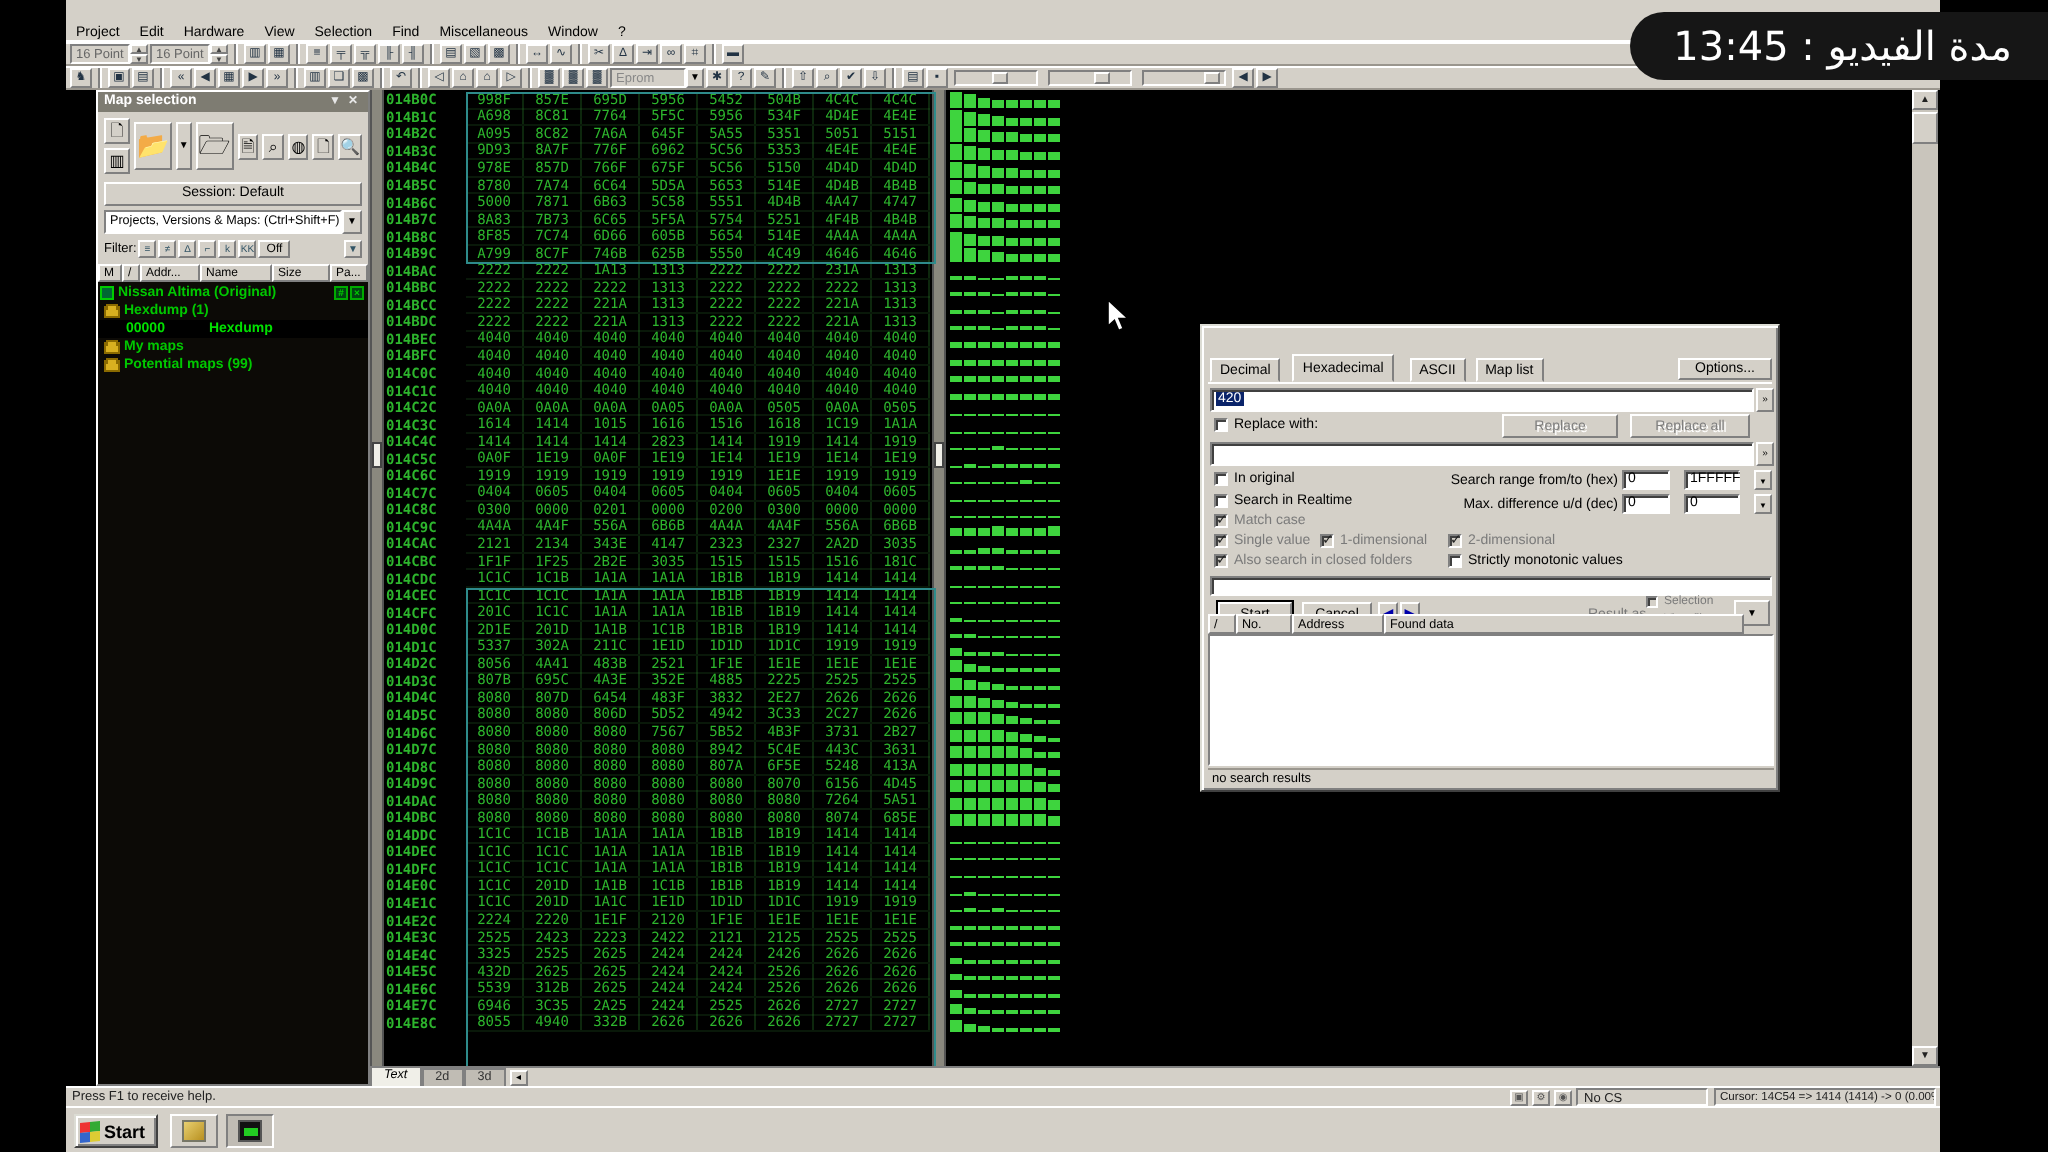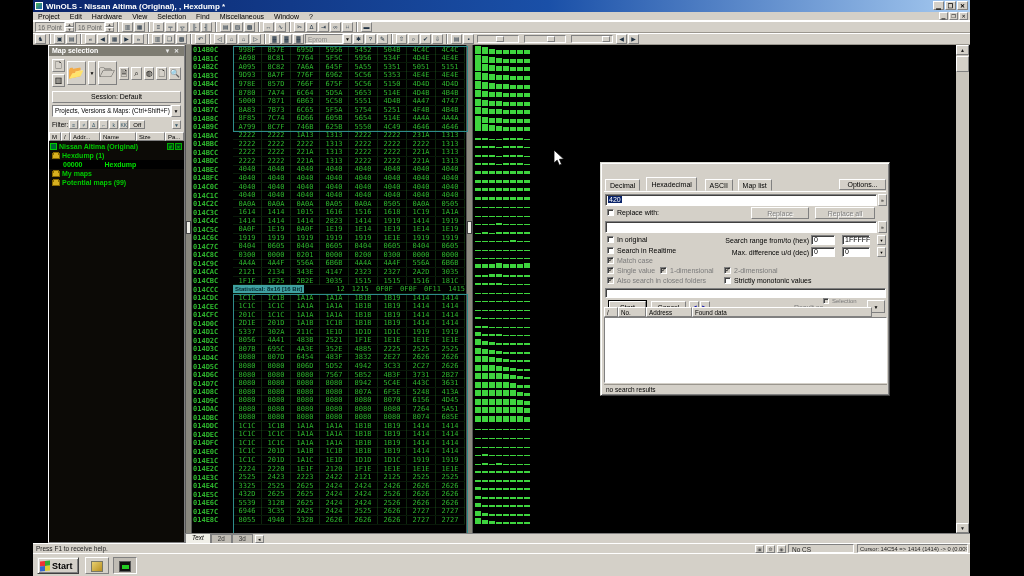--- a/index.html
+++ b/index.html
@@ -149,29 +149,20 @@
   #video-badge { position:absolute; right:0; top:6px; height:34px; z-index:100; background:#161616; border-radius:17px 0 0 17px; color:#fff; font-family:"DejaVu Sans", sans-serif; font-size:20px; line-height:34px; padding:0 18px 0 22px; direction:rtl; }
   #cursor { position:absolute; left:553px; top:149px; z-index:200; }
 </style>
 </head>
 <body>
 
 <div id="screen">
 
   <div id="winols">
 
-    <div id="titlebar">
-      <span class="app-ico"></span>
-      <span id="title-text">WinOLS - Nissan Altima (Original), , Hexdump *</span>
-      <span id="title-btns">
-        <span class="tb-ctl raised">▁</span>
-        <span class="tb-ctl raised">❐</span>
-        <span class="tb-ctl raised">✕</span>
-      </span>
-    </div>
 
     <div id="menubar">
         <span class="menu-item">Project</span>
         <span class="menu-item">Edit</span>
         <span class="menu-item">Hardware</span>
         <span class="menu-item">View</span>
         <span class="menu-item">Selection</span>
         <span class="menu-item">Find</span>
         <span class="menu-item">Miscellaneous</span>
         <span class="menu-item">Window</span>
@@ -1008,37 +999,20 @@
                 <i class="hx-b" style="height: 2px;"></i>
                 <i class="hx-b" style="height: 2px;"></i>
                 <i class="hx-b" style="height: 2px;"></i>
                 <i class="hx-b" style="height: 1px;"></i>
                 <i class="hx-b" style="height: 1px;"></i>
                 <i class="hx-b" style="height: 1px;"></i>
                 <i class="hx-b" style="height: 1px;"></i>
               </span>
             </div>
             <div class="hrow">
-              <span class="hx-addr">014CCC</span>
-              <span class="hx-cells">
-                <span class="hx-label">Statistical: 8x16 [16 Bit]</span>
-                <span class="hx-rest">12 1215 0F0F 0F0F 0F11 1415</span>
-              </span>
-              <span class="hx-bars">
-                <i class="hx-b" style="height: 1px;"></i>
-                <i class="hx-b" style="height: 1px;"></i>
-                <i class="hx-b" style="height: 1px;"></i>
-                <i class="hx-b" style="height: 1px;"></i>
-                <i class="hx-b" style="height: 1px;"></i>
-                <i class="hx-b" style="height: 1px;"></i>
-                <i class="hx-b" style="height: 1px;"></i>
-                <i class="hx-b" style="height: 1px;"></i>
-              </span>
-            </div>
-            <div class="hrow">
               <span class="hx-addr">014CDC</span>
               <span class="hx-cells">
                 <span class="hx-c">1C1C</span>
                 <span class="hx-c">1C1B</span>
                 <span class="hx-c">1A1A</span>
                 <span class="hx-c">1A1A</span>
                 <span class="hx-c">1B1B</span>
                 <span class="hx-c">1B19</span>
                 <span class="hx-c">1414</span>
                 <span class="hx-c">1414</span>
@@ -1784,17 +1758,18 @@
           <i></i>
           <i></i>
           <i></i>
         </span>
       <span>Start</span>
     </span>
     <span id="app1" class="task-app raised"><span class="ti"></span></span>
     <span id="app2" class="task-app sunken"><span class="ti"></span></span>
   </div>
 
+  <div id="video-badge">مدة الفيديو : 13:45</div>
 
   <svg id="cursor" width="12" height="18" viewBox="0 0 12 18">
     <path d="M1,1 L1,14 L4.2,11.2 L6.3,16.2 L8.6,15.2 L6.5,10.3 L10.8,10.1 Z" fill="#fff" stroke="#000" stroke-width="0.8"></path>
   </svg>
 </div>
 
 </body></html>

